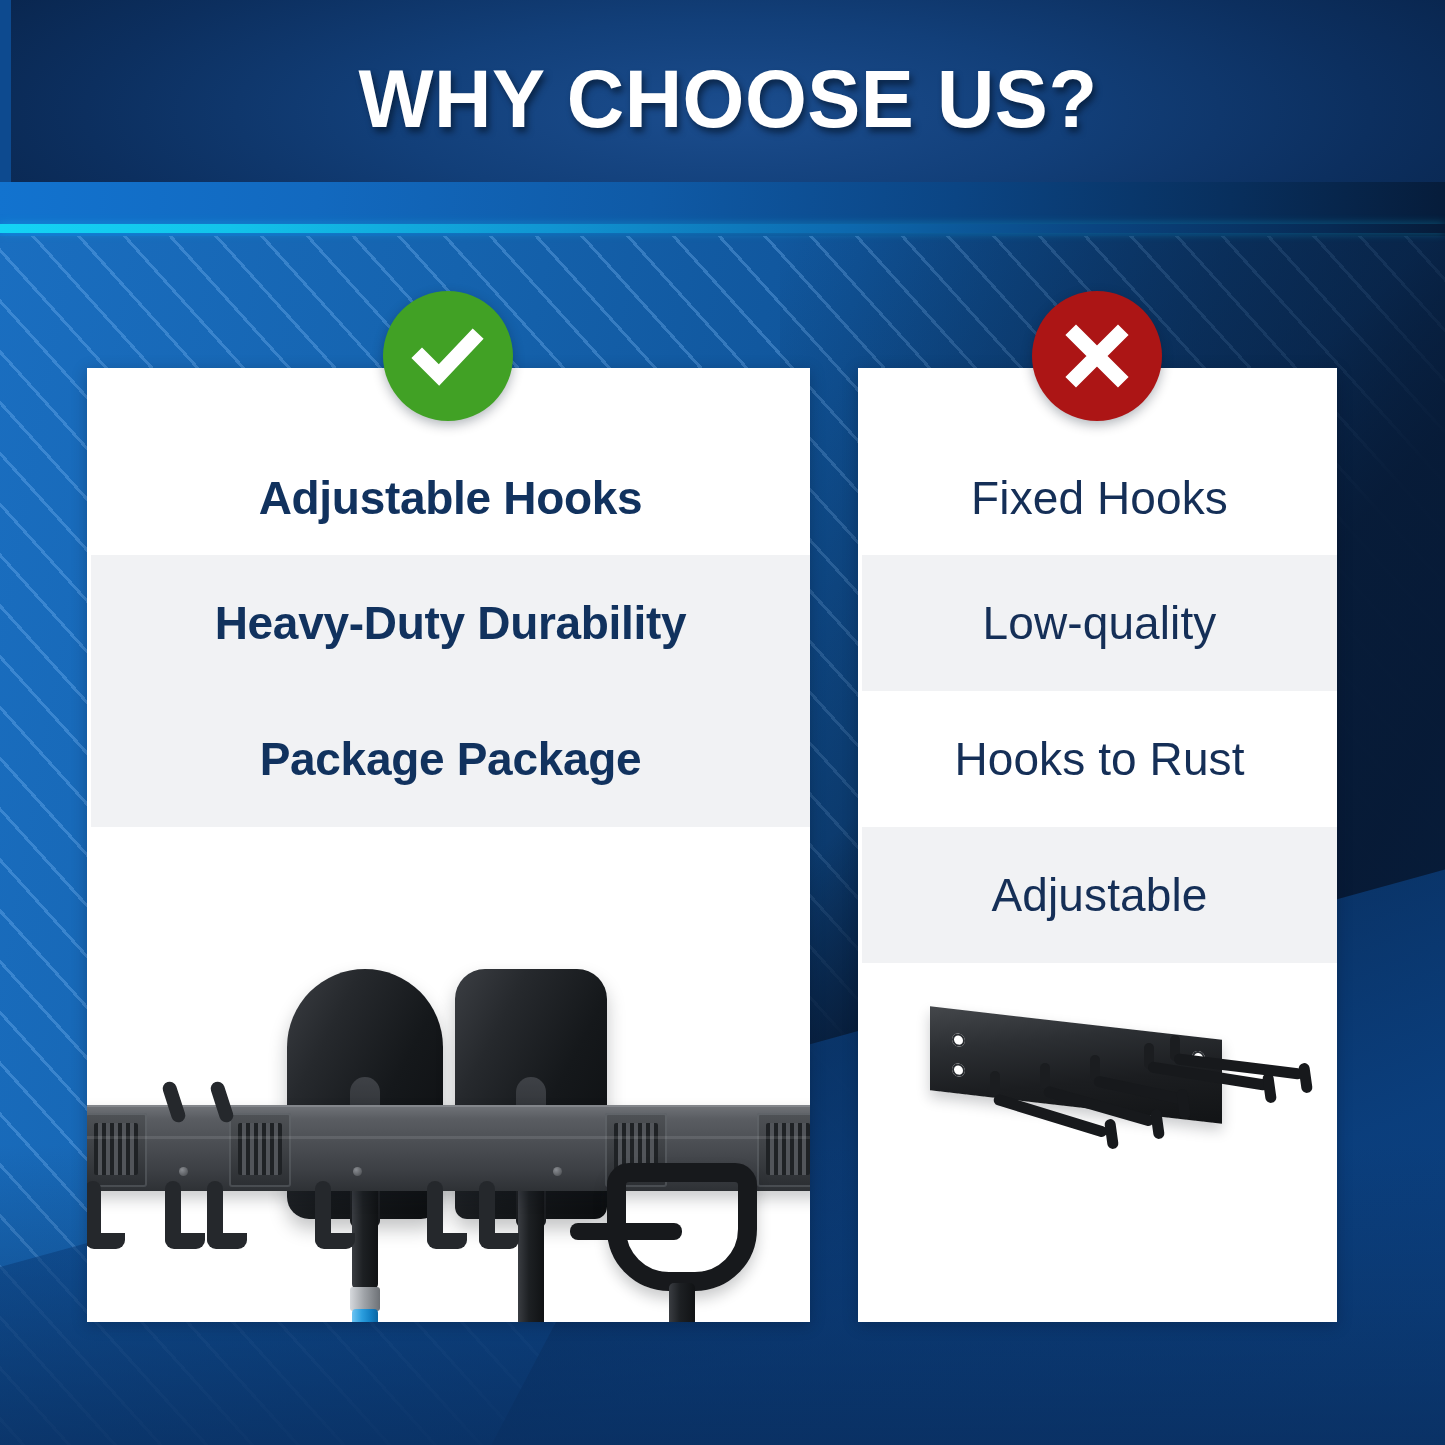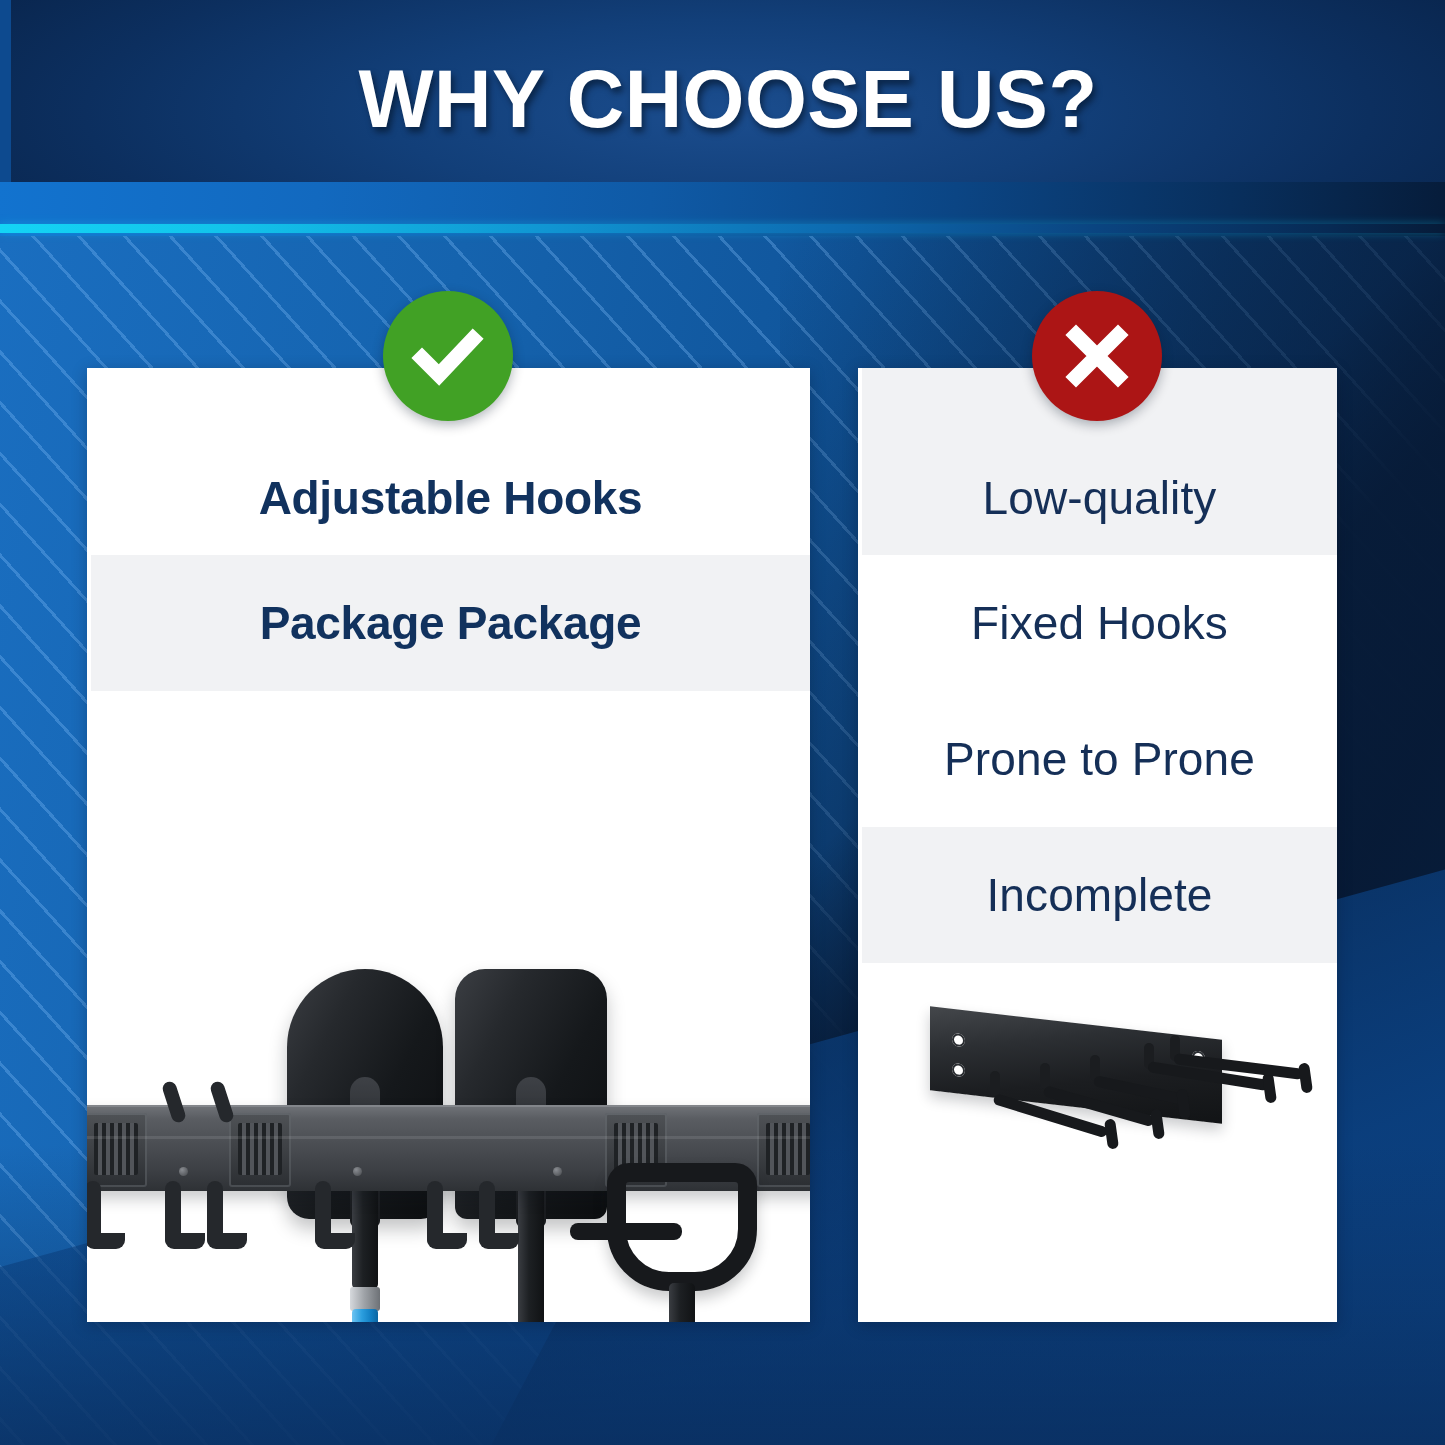--- a/index.html
+++ b/index.html
@@ -329,20 +329,23 @@
     </span>
   </div>
 
   <div class="card card-pro">
 
     <div class="rows">
       <div class="row plain">
         <span class="row-pro-text">Adjustable Hooks</span>
       </div>
       <div class="row alt">
+        <span class="row-pro-text">Heavy-Duty Durability</span>
+      </div>
+      <div class="row alt">
         <span class="row-pro-text">Package Package</span>
       </div>
     </div>
 
     <div class="product-zone">
 
       <div class="tool" style="left:200px; top:6px;">
         <div class="blade-round" style="left:0; top:0;">
           <div class="blade-rib"></div>
         </div>
@@ -386,31 +389,31 @@
         <div class="shaft-black" style="left:62px; top:120px; height:95px;"></div>
 
       </div>
 
     </div>
   </div>
 
   <div class="card card-con">
 
     <div class="rows">
+      <div class="row plain">
+        <span class="row-con-text">Fixed Hooks</span>
+      </div>
       <div class="row alt">
         <span class="row-con-text">Low-quality</span>
       </div>
       <div class="row plain">
-        <span class="row-con-text">Fixed Hooks</span>
-      </div>
-      <div class="row plain">
-        <span class="row-con-text">Prone to Prone</span>
+        <span class="row-con-text">Hooks to Rust</span>
       </div>
       <div class="row alt">
-        <span class="row-con-text">Incomplete</span>
+        <span class="row-con-text">Adjustable</span>
       </div>
     </div>
 
     <div class="product-zone">
       <div class="plate-wrap">
 
         <div class="plate">
           <div class="plate-hole" style="left:22px; top:24px;"></div>
           <div class="plate-hole" style="left:22px; top:54px;"></div>
           <div class="plate-hole" style="left:262px; top:14px;"></div>

